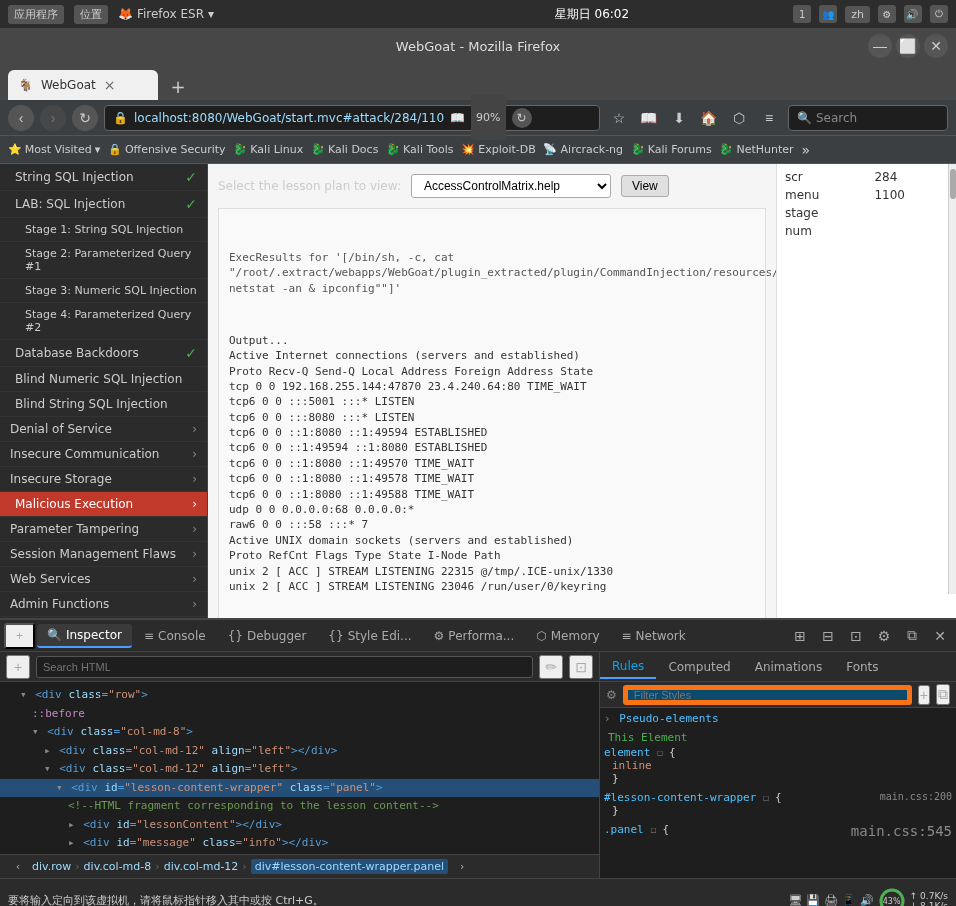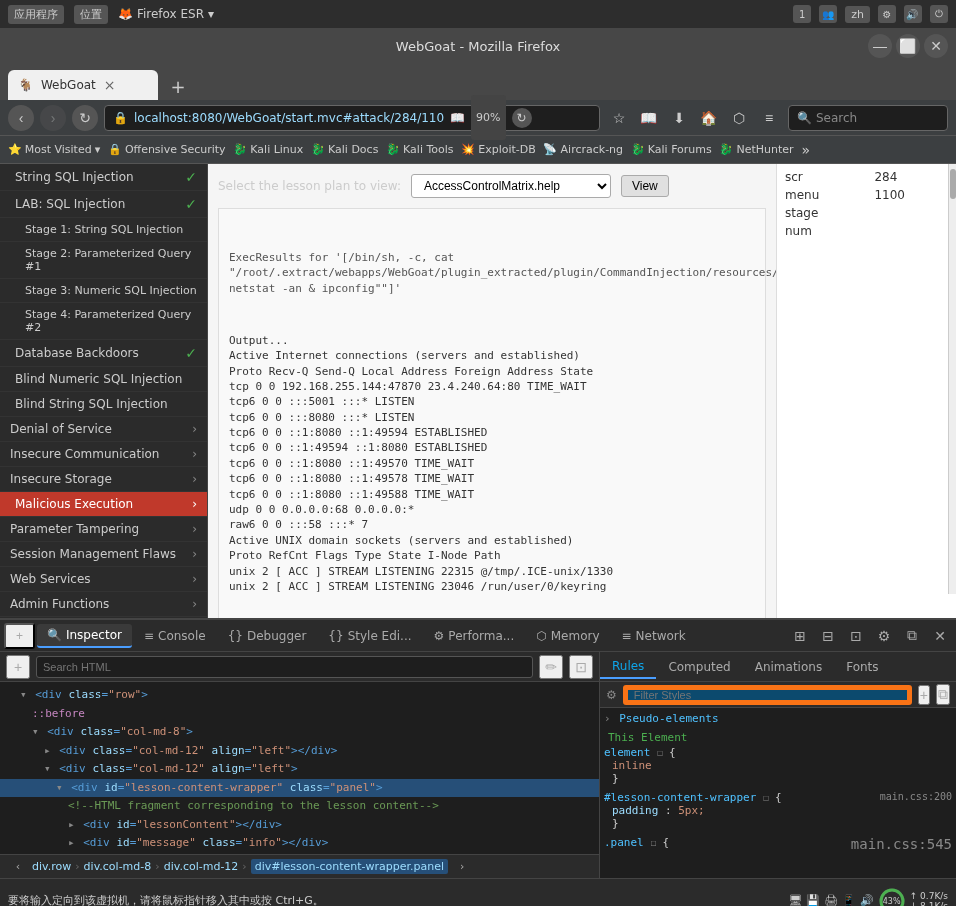--- a/index.html
+++ b/index.html
@@ -377,20 +377,23 @@
 
 <div class="system-bar">
   <div class="system-bar-left">
     <span class="sys-btn">应用程序</span>
     <span class="sys-btn">位置</span>
     <span style="display:flex;align-items:center;gap:4px;">
       <span>🦊</span>
       <span>Firefox ESR</span>
       <span>▾</span>
     </span>
+  </div>
+  <div class="system-bar-center">
+    <span>星期日 06:02</span>
   </div>
   <div class="system-bar-right">
     <span class="sys-icon">1</span>
     <span class="sys-icon">👥</span>
     <span class="sys-btn">zh</span>
     <span class="sys-icon">⚙</span>
     <span class="sys-icon">🔊</span>
     <span class="sys-icon">⏻</span>
   </div>
 </div>
@@ -717,25 +720,20 @@
           <div class="css-element-prop">
             <span class="css-brace">}</span>
           </div>
         </div>
         <div class="css-section">
           <span class="css-selector">#lesson-content-wrapper</span>
           <span style="color:#888;font-size:10px;"> ☐ </span>
           <span class="css-brace">{</span>
           <span class="css-source" style="float:right;color:#888;font-size:10px;">main.css:200</span>
           <div class="css-element-prop">
-            <span style="color:#9cdcfe;">padding</span>
-            <span style="color:#ccc;">: </span>
-            <span class="css-val">5px;</span>
-          </div>
-          <div class="css-element-prop">
             <span class="css-brace">}</span>
           </div>
         </div>
         <div class="css-section">
           <span class="css-selector">.panel</span>
           <span style="color:#888;font-size:10px;"> ☐ </span>
           <span class="css-brace">{</span>
           <span class="css-source" style="float:right;color:#888;font-size:14px;">main.css:545</span>
         </div>
       </div>

